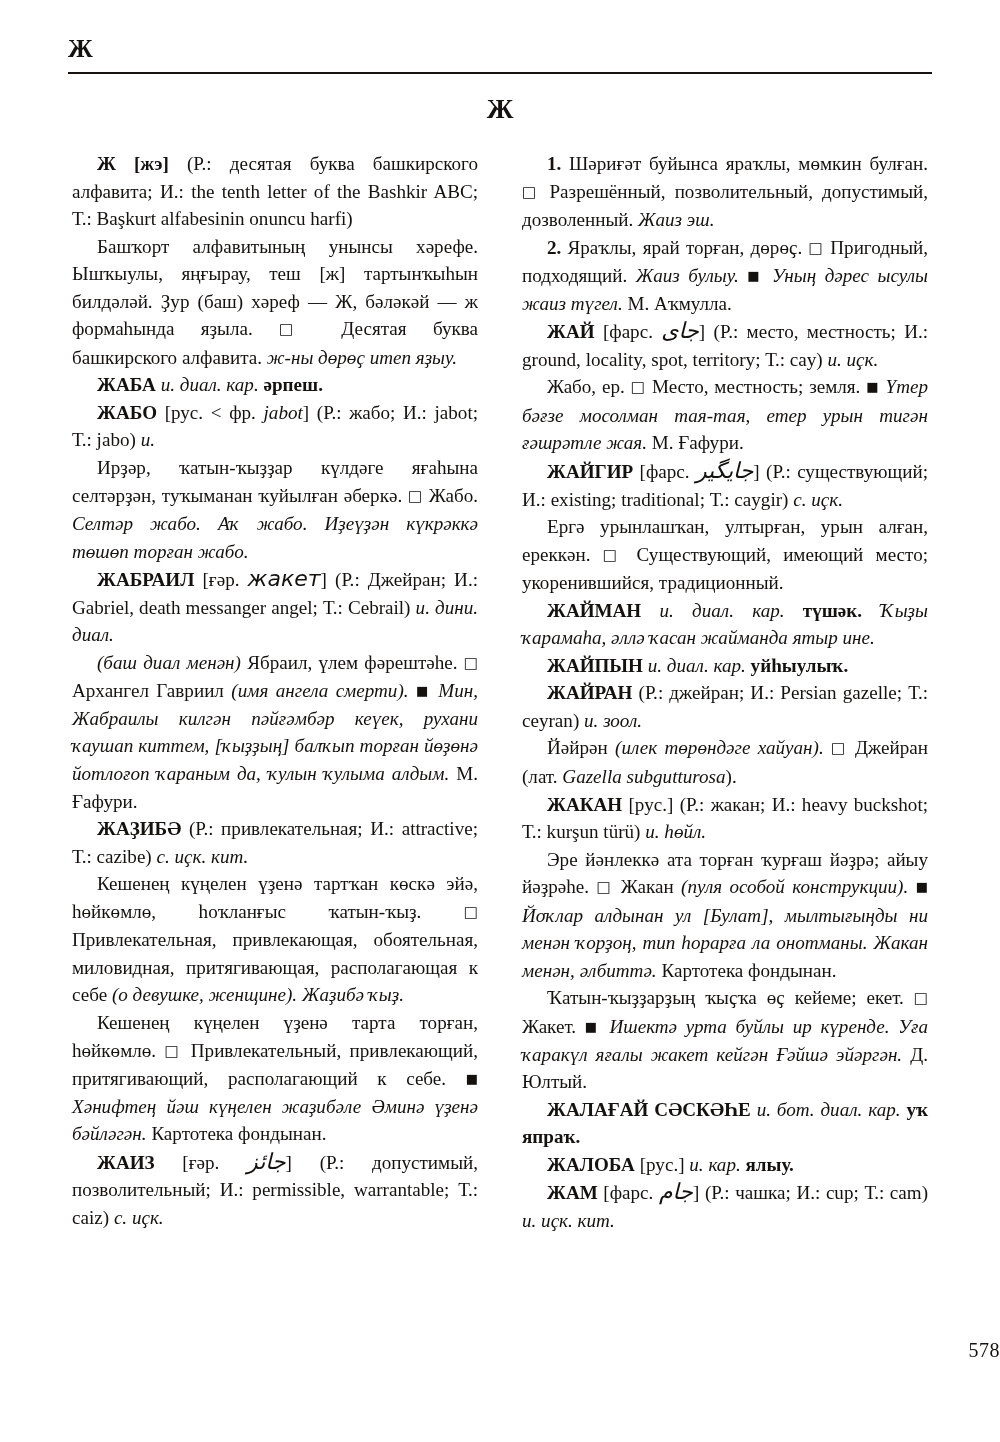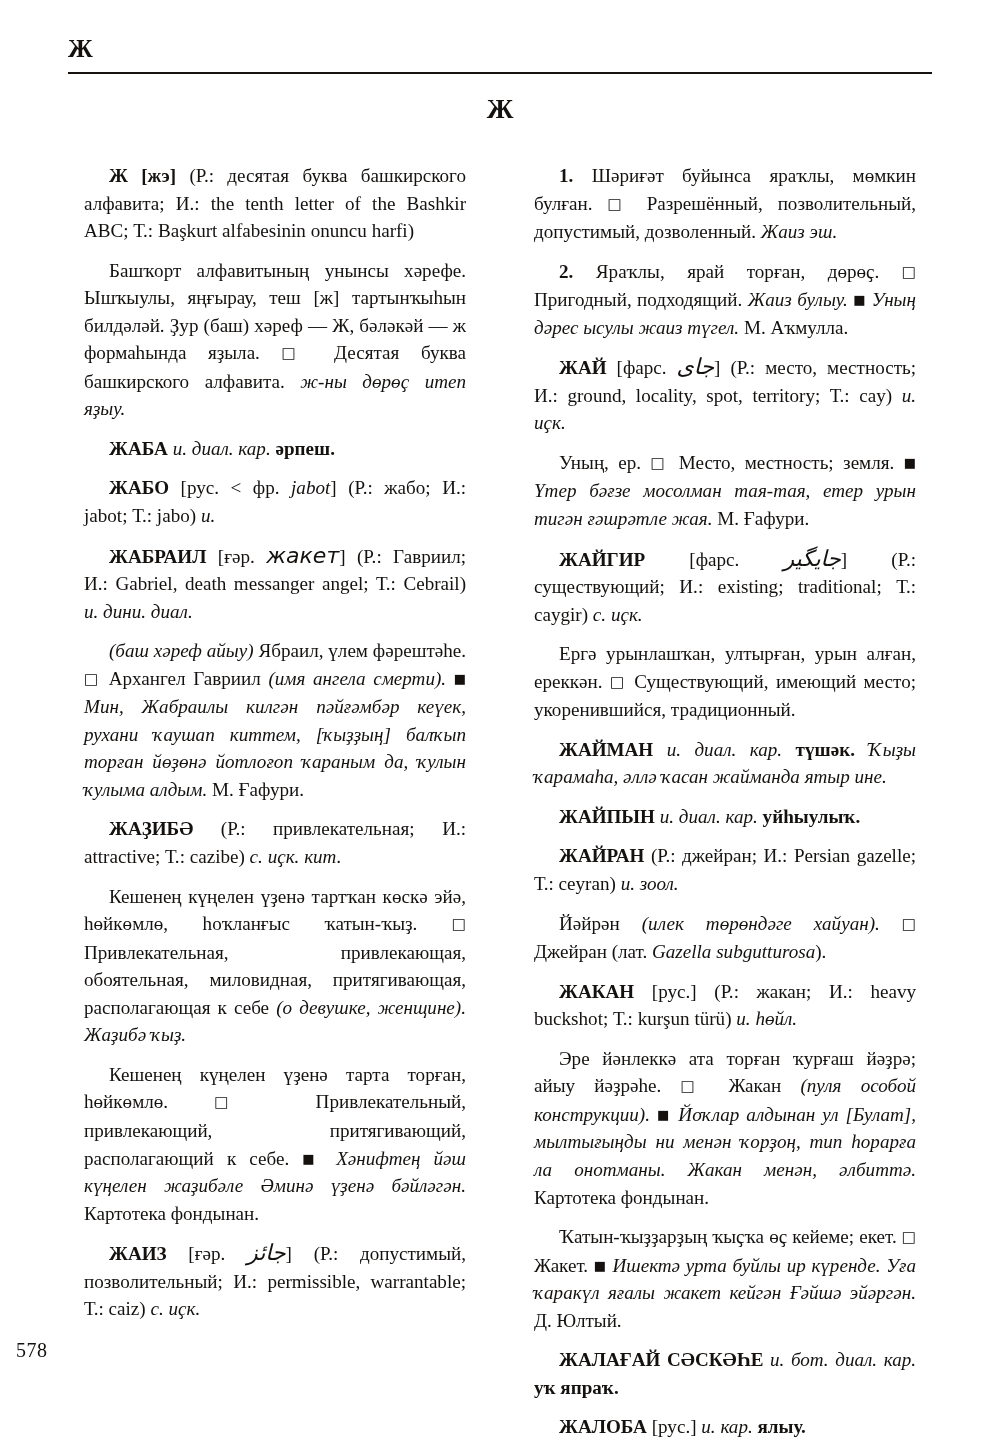--- a/index.html
+++ b/index.html
@@ -64,21 +64,21 @@
   }
   .col {
     width: 412px;
     font-size: 19.1px;
     line-height: 27.55px;
     text-align: justify;
     text-justify: inter-word;
     hyphens: manual;
   }
   .col p {
-    margin: 12px;
+    margin: 0;
     text-indent: 25px;
   }
   
   .hw {            
     font-weight: bold;
   }
   .it {            
     font-style: italic;
   }
   .ar {            
@@ -100,21 +100,21 @@
   }
   .num {           
     font-weight: bold;
   }
   
   .folio {
     position: absolute;
     bottom: 80px;
     left: 16px;
     right: 0;
-    text-align: left;
+    text-align: right;
     font-size: 20px;
     letter-spacing: .5px;
   }
 </style>
 </head>
 <body>
 
 <div class="page">
 
   <div class="runhead">
@@ -127,41 +127,42 @@
   <div class="columns">
 
     <div class="col">
 
       <p><span class="hw">Ж</span> <span class="hw">[жэ]</span> <span>(Р.: десятая буква башкирского алфавита; И.: the tenth letter of the Bashkir ABC; Т.: Başkurt alfabesinin onuncu harfi)</span></p>
       <p><span>Башҡорт алфавитының унынсы хәрефе. Ышҡыулы, яңғырау, теш [ж] тартынҡыһын билдәләй. Ҙур (баш) хәреф — Ж, бәләкәй — ж формаһында яҙыла.</span> <span class="sq">□</span> <span>Десятая буква башкирского алфавита.</span> <span class="it">ж-ны дөрөҫ итеп яҙыу.</span></p>
 
       <p><span class="hw">ЖАБА</span> <span class="it">и. диал. кар.</span> <span class="hw">әрпеш.</span></p>
 
       <p><span class="hw">ЖАБО</span> <span>[рус.  &lt;  фр.</span> <span class="it">jabot</span><span>]</span> <span>(Р.: жабо; И.: jabot; Т.: jabo)</span> <span class="it">и.</span></p>
+      <p><span>Ирҙәр, ҡатын-ҡыҙҙар күлдәге яғаһына селтәрҙән, туҡыманан ҡуйылған әберкә.</span> <span class="sq">□</span> <span>Жабо.</span> <span class="it">Селтәр жабо. Аҡ жабо. Иҙеүҙән күкрәккә төшөп торған жабо.</span></p>
 
-      <p><span class="hw">ЖАБРАИЛ</span> <span>[ғәр.</span> <span class="ar">жакет</span><span>]</span> <span>(Р.: Гавриил; И.: Gabriel, death messanger angel; Т.: Cebrail)</span> <span class="it">и. дини. диал.</span></p>
-      <p><span class="it">(баш хәреф айыу)</span> <span>Ябраил, үлем фәрештәһе.</span> <span class="sq">□</span> <span>Архангел Гавриил</span> <span class="it">(имя ангела смерти).</span> <span class="sqf">■</span> <span class="it">Мин, Жабраилы килгән пәйғәмбәр кеүек, рухани ҡаушап киттем, [ҡыҙҙың] балҡып торған йөҙөнә йотлоғоп ҡараным да, ҡулын ҡулыма алдым.</span> <span>М. Ғафури.</span></p>
+      <p><span class="hw">ЖАБРАИЛ</span> <span>[ғәр.</span> <span class="ar">жакет</span><span>]</span> <span>(Р.: Джейран; И.: Gabriel, death messanger angel; Т.: Cebrail)</span> <span class="it">и. дини. диал.</span></p>
+      <p><span class="it">(баш диал менән)</span> <span>Ябраил, үлем фәрештәһе.</span> <span class="sq">□</span> <span>Архангел Гавриил</span> <span class="it">(имя ангела смерти).</span> <span class="sqf">■</span> <span class="it">Мин, Жабраилы килгән пәйғәмбәр кеүек, рухани ҡаушап киттем, [ҡыҙҙың] балҡып торған йөҙөнә йотлоғоп ҡараным да, ҡулын ҡулыма алдым.</span> <span>М. Ғафури.</span></p>
 
       <p><span class="hw">ЖАҘИБӘ</span> <span>(Р.: привлекательная; И.: attractive; Т.: cazibe)</span> <span class="it">с. иҫк. кит.</span></p>
       <p><span>Кешенең күңелен үҙенә тартҡан көскә эйә, һөйкөмлө, һоҡланғыс ҡатын-ҡыҙ.</span> <span class="sq">□</span> <span>Привлекательная, привлекающая, обоятельная, миловидная, притягивающая, располагающая к себе</span> <span class="it">(о девушке, женщине).</span> <span class="it">Жаҙибә ҡыҙ.</span></p>
 
       <p><span>Кешенең күңелен үҙенә тарта торған, һөйкөмлө.</span> <span class="sq">□</span> <span>Привлекательный, привлекающий, притягивающий, располагающий к себе.</span> <span class="sqf">■</span> <span class="it">Хәнифтең йәш күңелен жаҙибәле Әминә үҙенә бәйләгән.</span> <span>Картотека фондынан.</span></p>
 
       <p><span class="hw">ЖАИЗ</span> <span>[ғәр.</span> <span class="ar">جائز</span><span>]</span> <span>(Р.: допустимый, позволительный;  И.: permissible,  warrantable; Т.: caiz)</span> <span class="it">с. иҫк.</span></p>
 
     </div>
 
     <div class="col">
 
       <p><span class="num">1.</span> <span>Шәриғәт буйынса яраҡлы, мөмкин булған.</span> <span class="sq">□</span> <span>Разрешённый, позволительный, допустимый, дозволенный.</span> <span class="it">Жаиз эш.</span></p>
 
       <p><span class="num">2.</span> <span>Яраҡлы, ярай торған, дөрөҫ.</span> <span class="sq">□</span> <span>Пригодный, подходящий.</span> <span class="it">Жаиз булыу.</span> <span class="sqf">■</span> <span class="it">Уның дәрес ысулы жаиз түгел.</span> <span>М. Аҡмулла.</span></p>
 
       <p><span class="hw">ЖАЙ</span> <span>[фарс.</span> <span class="ar">جاى</span><span>]</span> <span>(Р.: место, местность; И.: ground, locality, spot, territory; Т.: cay)</span> <span class="it">и. иҫк.</span></p>
-      <p><span>Уның, ер.</span> <span class="sq">□</span> <span>Место, местность; земля.</span> <span class="sqf">■</span> <span class="it">Үтер бәғзе мосолман тая-тая, етер урын тигән ғәшрәтле жая.</span> <span>М. Ғафури.</span></p>
+      <p><span>Жабо, ер.</span> <span class="sq">□</span> <span>Место, местность; земля.</span> <span class="sqf">■</span> <span class="it">Үтер бәғзе мосолман тая-тая, етер урын тигән ғәшрәтле жая.</span> <span>М. Ғафури.</span></p>
 
       <p><span class="hw">ЖАЙГИР</span> <span>[фарс.</span> <span class="ar">جايگير</span><span>]</span> <span>(Р.: существующий; И.: existing; traditional; Т.: caygir)</span> <span class="it">с. иҫк.</span></p>
       <p><span>Ергә урынлашҡан, ултырған, урын алған, ереккән.</span> <span class="sq">□</span> <span>Существующий, имеющий место; укоренившийся, традиционный.</span></p>
 
       <p><span class="hw">ЖАЙМАН</span> <span class="it">и. диал. кар.</span> <span class="hw">түшәк.</span> <span class="it">Ҡыҙы ҡарамаһа, әллә ҡасан жайманда ятыр ине.</span></p>
 
       <p><span class="hw">ЖАЙПЫН</span> <span class="it">и. диал. кар.</span> <span class="hw">уйһыулыҡ.</span></p>
 
       <p><span class="hw">ЖАЙРАН</span> <span>(Р.: джейран;      И.: Persian gazelle; Т.: ceyran)</span> <span class="it">и. зоол.</span></p>
       <p><span>Йәйрән</span> <span class="it">(илек төрөндәге хайуан).</span> <span class="sq">□</span> <span>Джейран (лат.</span> <span class="it">Gazella subgutturosa</span><span>).</span></p>

